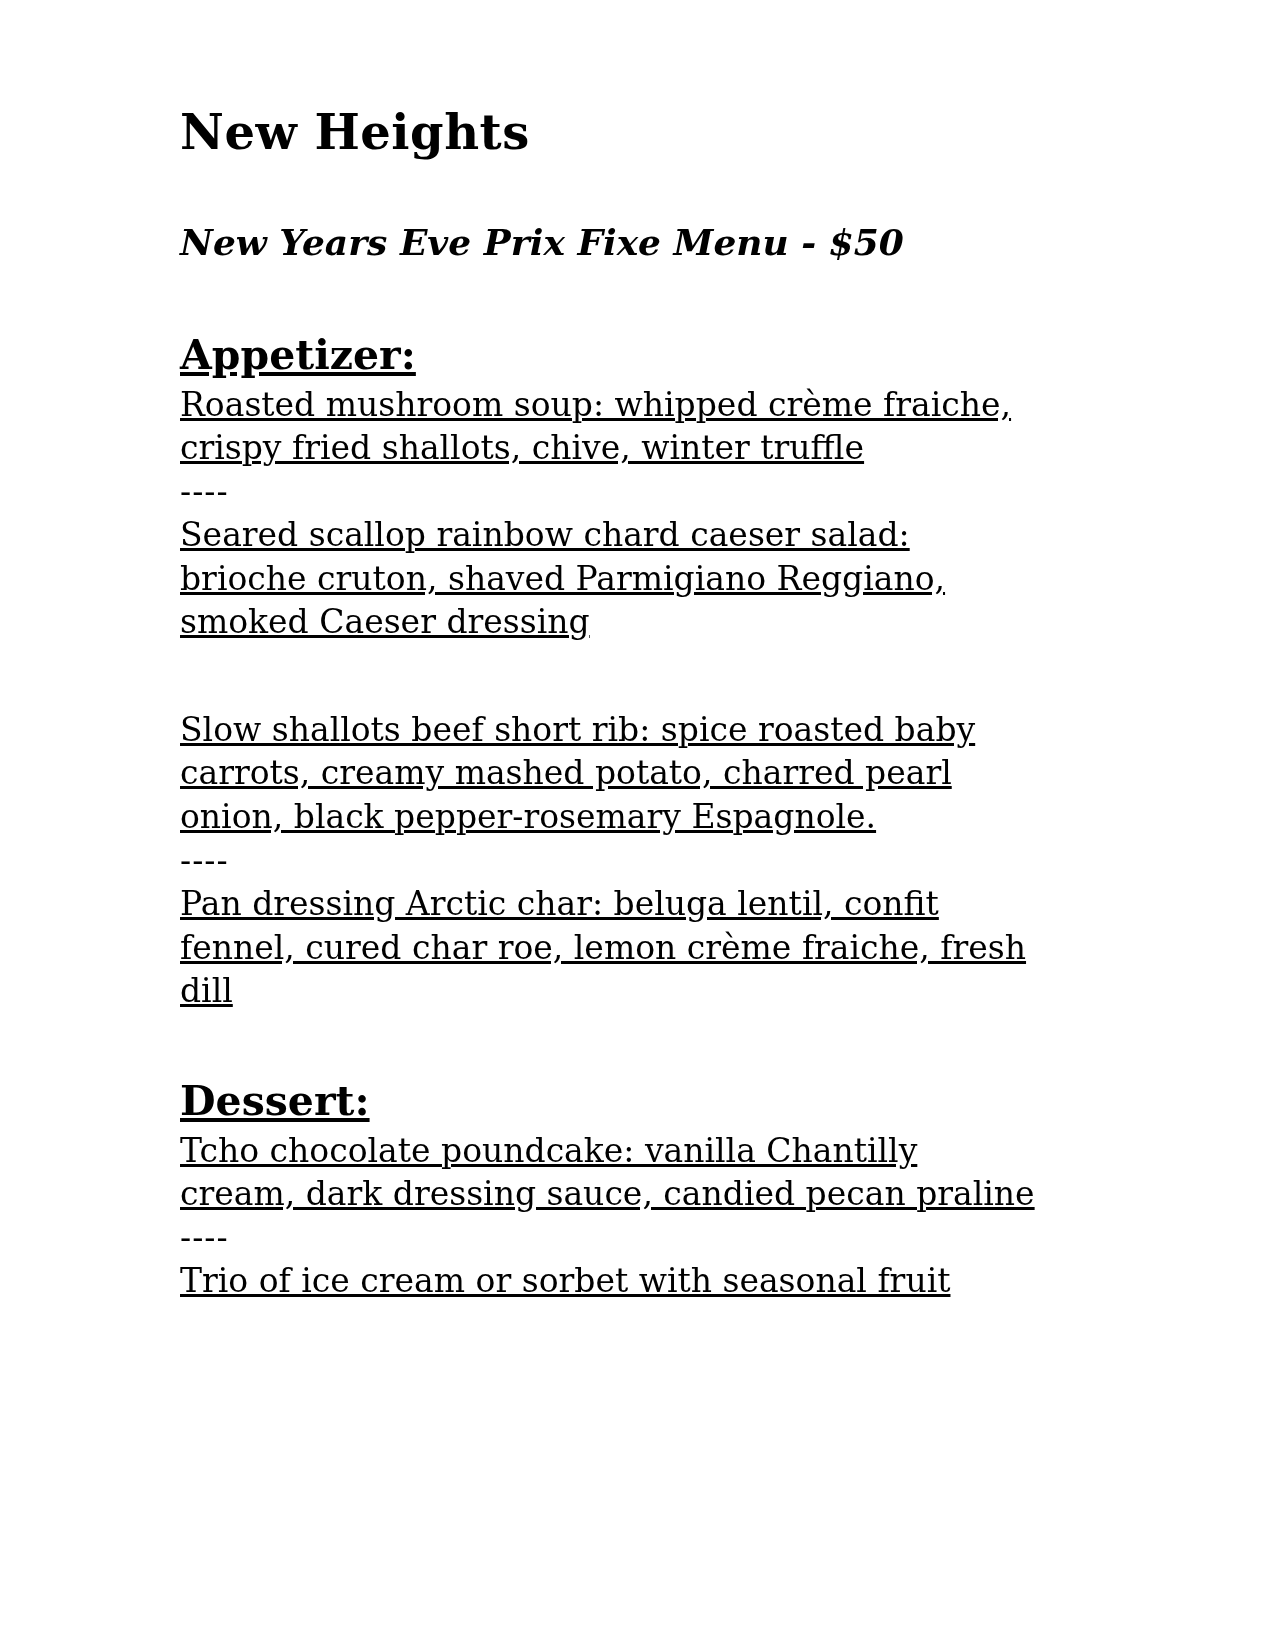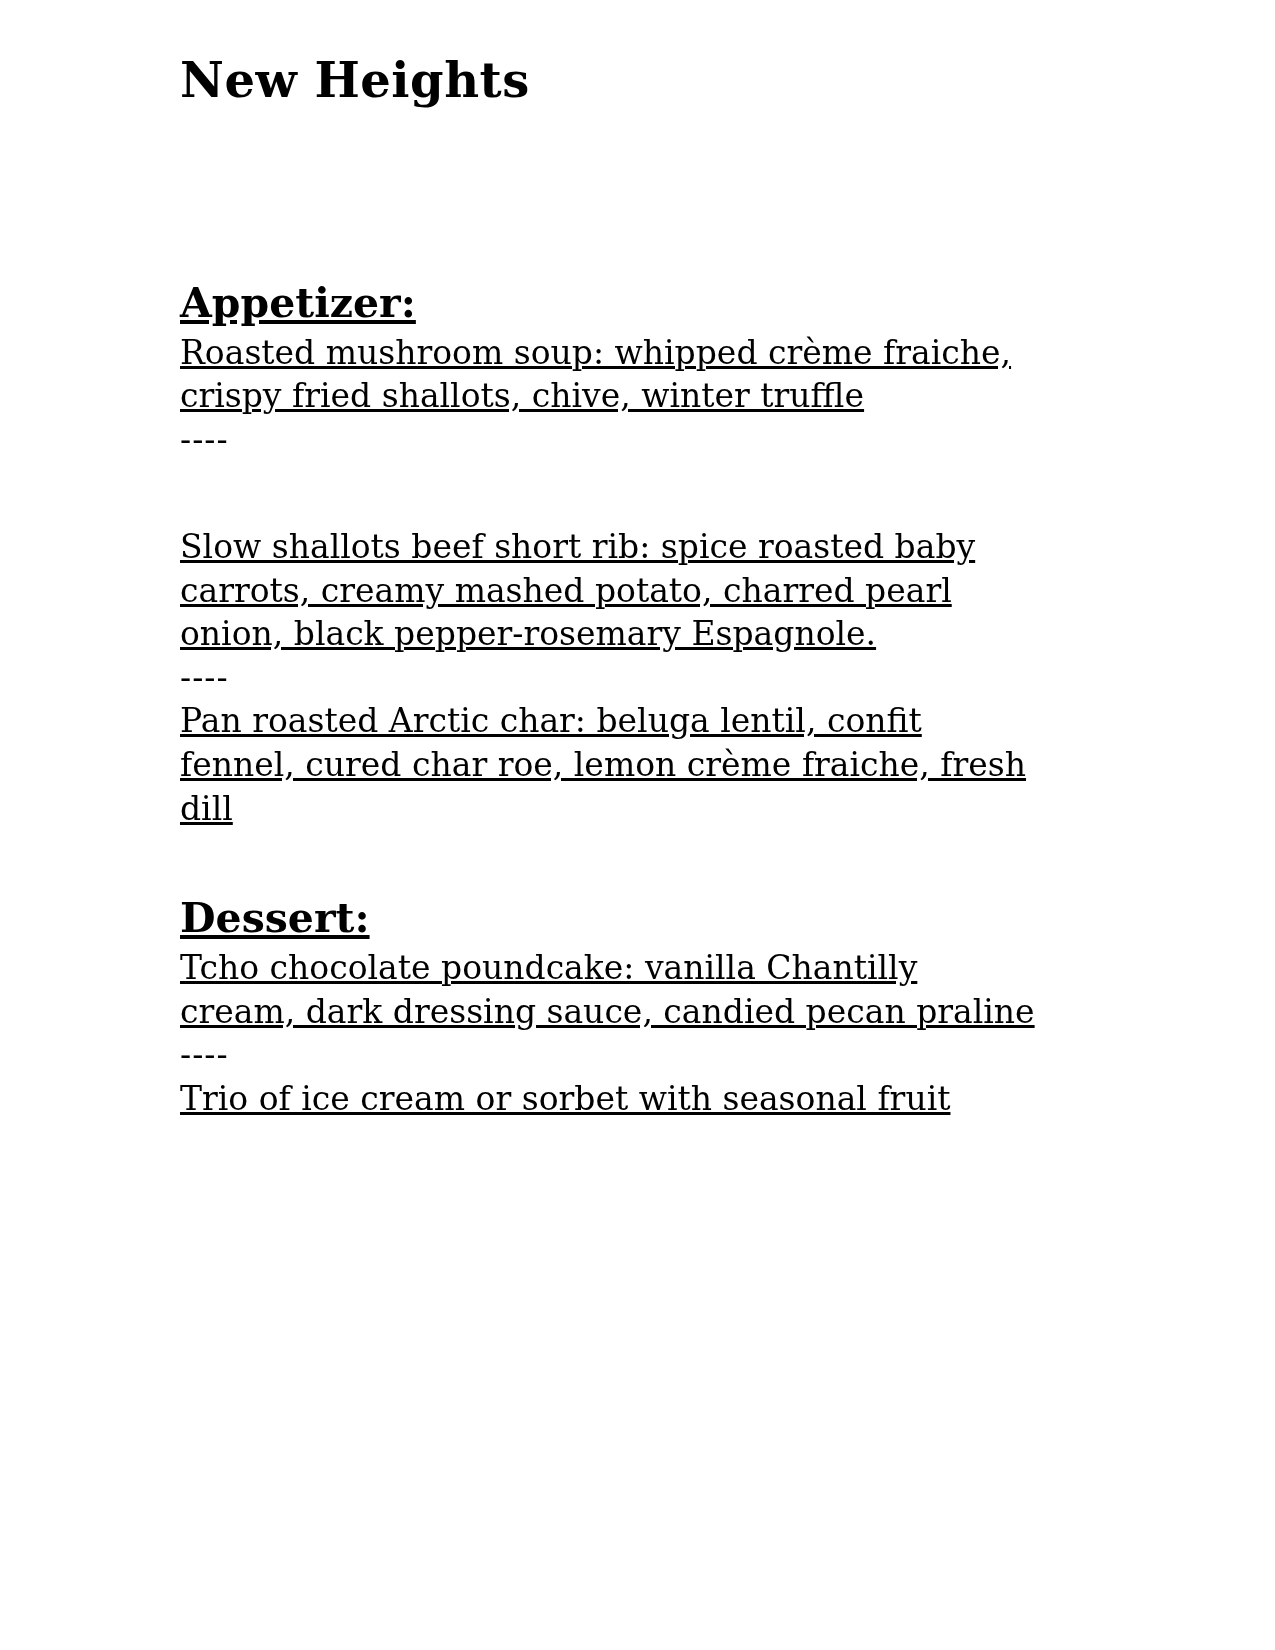--- a/index.html
+++ b/index.html
@@ -11,21 +11,21 @@
     width: 1275px;
     height: 1650px;
     font-family: "DejaVu Serif", "Liberation Serif", serif;
     color: #000000;
     box-sizing: border-box;
   }
   .page {
     box-sizing: border-box;
     width: 1275px;
     height: 1650px;
-    padding: 52px 180px 0 180px;
+    padding: 104px 180px 0 180px;
     overflow: hidden;
   }
   .content {
     width: 860px;
   }
   h1.title {
     font-size: 48px;
     font-weight: 700;
     margin: 0 0 0 0;
     letter-spacing: 0.5px;
@@ -61,33 +61,34 @@
 </style>
 </head>
 <body>
 
 <div class="page">
   <div class="content">
 
     <h1 class="title">New Heights</h1>
 
     <p class="subtitle">
-      <br>
+      <span>New Years Eve Prix Fixe Menu - $50</span><br>
     </p>
 
     <section class="menu-section">
       <h2 class="section-heading">Appetizer:</h2>
       <p class="menu-item">Roasted mushroom soup: whipped crème fraiche, crispy fried shallots, chive, winter truffle</p>
       <p class="separator">----</p>
+      <p class="menu-item">Seared scallop rainbow chard caeser salad: brioche cruton, shaved Parmigiano Reggiano, smoked Caeser dressing</p>
     </section>
 
     <section class="menu-section">
       <p class="menu-item">Slow shallots beef short rib: spice roasted baby carrots, creamy mashed potato, charred pearl onion, black pepper-rosemary Espagnole.</p>
       <p class="separator">----</p>
-      <p class="menu-item">Pan roasted Arctic char: beluga lentil, confit fennel, cured char roe, lemon crème fraiche, fresh dill</p>
+      <p class="menu-item">Pan dressing Arctic char: beluga lentil, confit fennel, cured char roe, lemon crème fraiche, fresh dill</p>
     </section>
 
     <section class="menu-section">
       <h2 class="section-heading">Dessert:</h2>
       <p class="menu-item">Tcho chocolate poundcake: vanilla Chantilly cream, dark dressing sauce, candied pecan praline</p>
       <p class="separator">----</p>
       <p class="menu-item">Trio of ice cream or sorbet with seasonal fruit</p>
     </section>
 
   </div>

